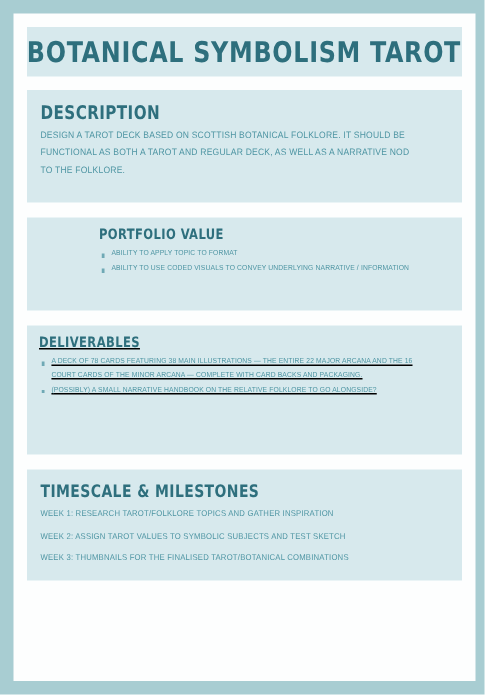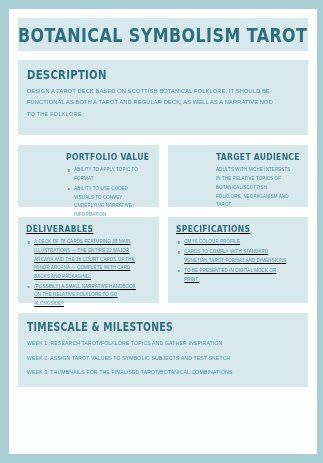--- a/index.html
+++ b/index.html
@@ -165,45 +165,29 @@
   <div class="row row-1">
     <div class="col">
       <div class="panel col-panel">
         <div class="sec-head">PORTFOLIO VALUE</div>
         <ul class="bullets body-text">
           <li>ABILITY TO APPLY TOPIC TO FORMAT</li>
           <li>ABILITY TO USE CODED VISUALS TO CONVEY UNDERLYING NARRATIVE / INFORMATION</li>
         </ul>
       </div>
     </div>
-    <div class="col">
-      <div class="panel col-panel">
-        <div class="sec-head">TARGET AUDIENCE</div>
-        <div class="body-text plain-body">ADULTS WITH NICHE INTERESTS IN THE RELATIVE TOPICS OF BOTANICAL/SCOTTISH FOLKLORE, NEOPAGANISM AND TAROT.</div>
-      </div>
-    </div>
   </div>
 
   <div class="row row-2">
     <div class="col">
       <div class="panel col-panel">
         <div class="sec-head">DELIVERABLES</div>
         <ul class="bullets body-text">
           <li>A DECK OF 78 CARDS FEATURING 38 MAIN ILLUSTRATIONS — THE ENTIRE 22 MAJOR ARCANA AND THE 16 COURT CARDS OF THE MINOR ARCANA — COMPLETE WITH CARD BACKS AND PACKAGING.</li>
           <li>(POSSIBLY) A SMALL NARRATIVE HANDBOOK ON THE RELATIVE FOLKLORE TO GO ALONGSIDE?</li>
-        </ul>
-      </div>
-    </div>
-    <div class="col">
-      <div class="panel col-panel">
-        <div class="sec-head">SPECIFICATIONS</div>
-        <ul class="bullets body-text">
-          <li>CMYK COLOUR PROFILE</li>
-          <li>CARDS TO COMPLY WITH STANDARD VENETIAN TAROT FORMAT AND DIMENSIONS</li>
-          <li>TO BE PRESENTED IN DIGITAL MOCK OR PRINT.</li>
         </ul>
       </div>
     </div>
   </div>
 
   <div class="panel time-panel">
     <div class="sec-head">TIMESCALE &amp; MILESTONES</div>
     <div class="body-text time-line">WEEK 1: RESEARCH TAROT/FOLKLORE TOPICS AND GATHER INSPIRATION</div>
     <div class="body-text time-line">WEEK 2: ASSIGN TAROT VALUES TO SYMBOLIC SUBJECTS AND TEST SKETCH</div>
     <div class="body-text time-line">WEEK 3: THUMBNAILS FOR THE FINALISED TAROT/BOTANICAL COMBINATIONS</div>

